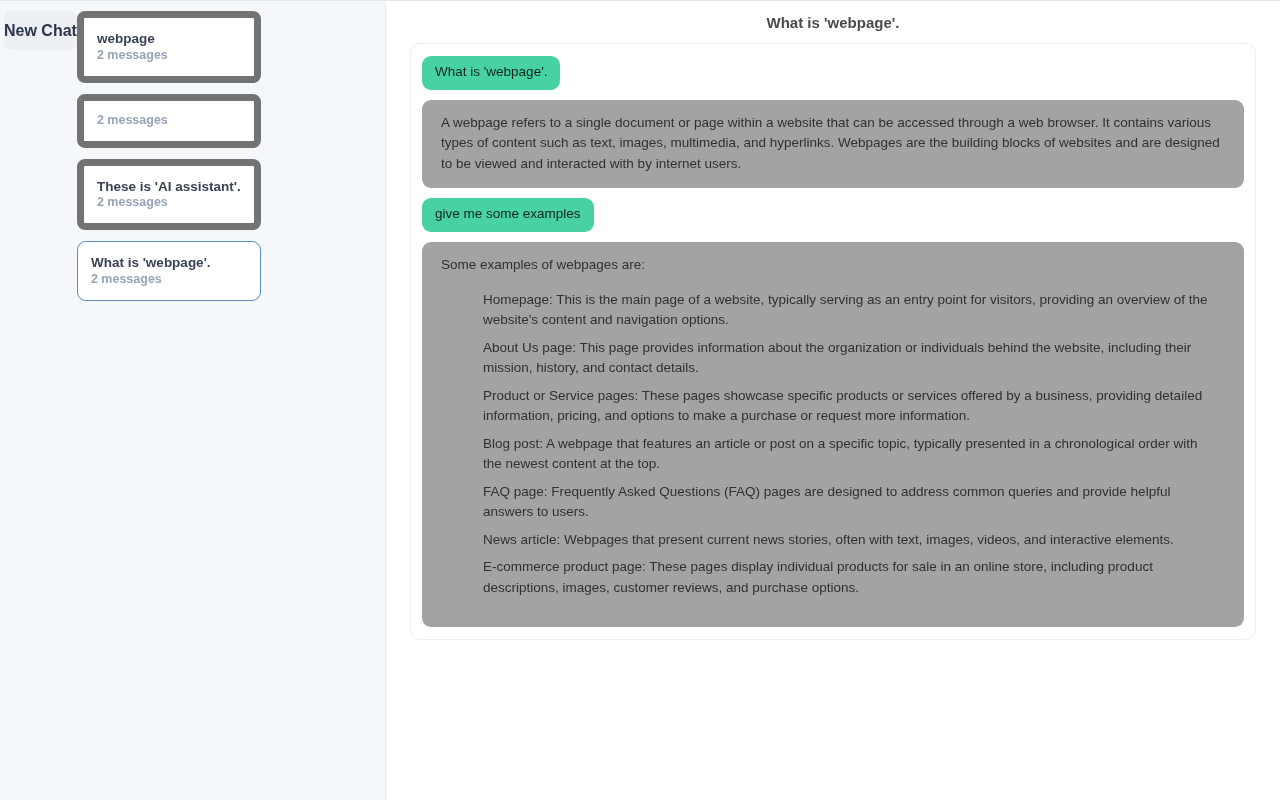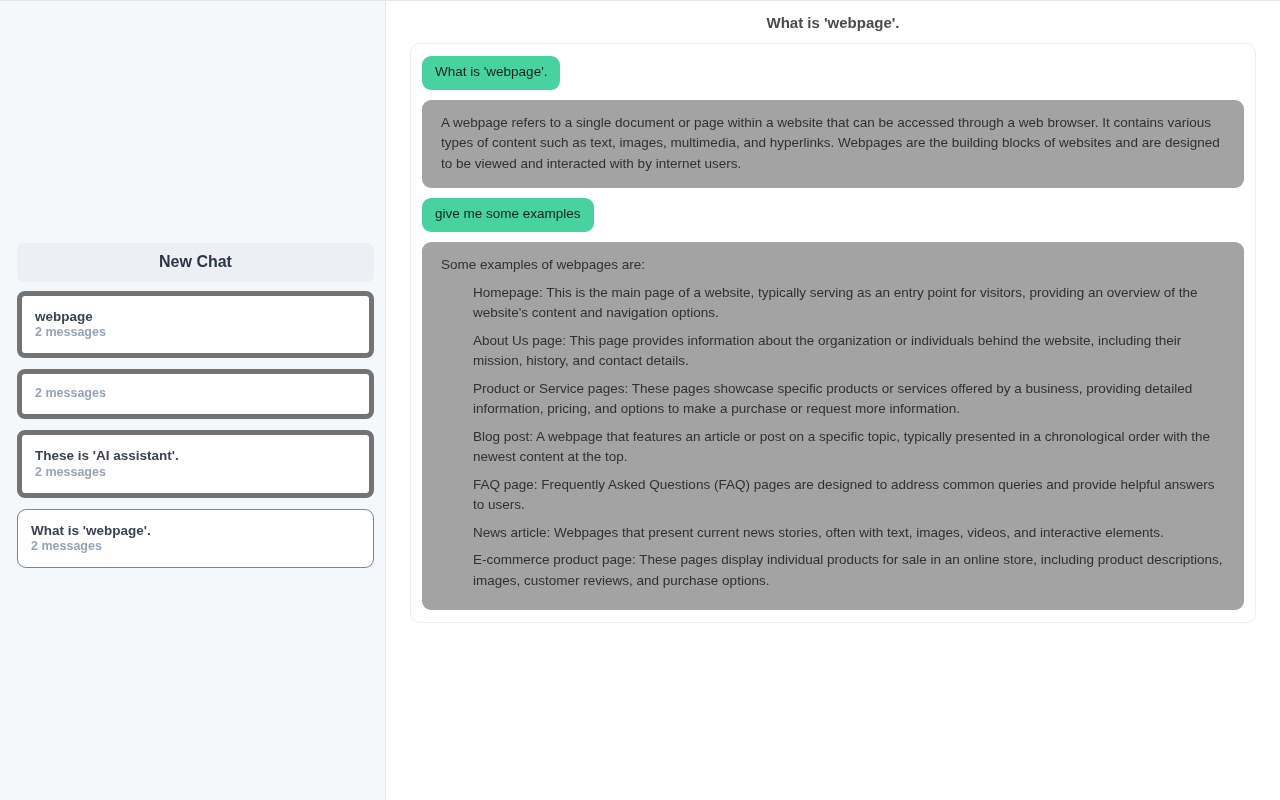--- a/index.html
+++ b/index.html
@@ -18,25 +18,24 @@
     height: 800px;
     border-top: 1px solid #e3e6ea;
   }
 
   
   #sidebar {
     width: 386px;
     height: 100%;
     background: #f5f8fb;
     border-right: 1px solid #e8ebef;
-    padding: 10px 11px 0 17px;
-    display: flex;
-    flex-direction: column;
-    overflow: hidden;
-    justify-content: center;
+    padding: 10px 11px 0 4px;
+    display: flex;
+    flex-direction: row;
+    overflow: hidden;
   }
 
   .new-chat {
     background: #eceff4;
     border-radius: 7px;
     height: 39px;
     display: flex;
     align-items: center;
     justify-content: center;
     font-size: 16px;
@@ -48,21 +47,21 @@
   }
 
   .conv-list {
     display: flex;
     flex-direction: column;
     gap: 11px;
   }
 
   .conv-item {
     background: #ffffff;
-    border: 5px solid #737373;
+    border: 7px solid #737373;
     border-radius: 8px;
     padding: 12px 13px 13px 13px;
     cursor: pointer;
   }
 
   .conv-item.selected {
     border: 1px solid #5b8ac5;
     border-radius: 9px;
   }
 
@@ -135,21 +134,21 @@
     color: #303030;
     line-height: 1.52;
   }
 
   .assist-para { padding-left: 9px; }
 
   .assist-intro { padding-left: 9px; }
 
   .assist-list {
     list-style: none;
-    margin: 4px;
+    margin: 14px;
     padding: 0;
   }
 
   .assist-list li {
     padding-left: 37px;
     margin-top: 7px;
   }
 </style>
 </head>
 <body>

